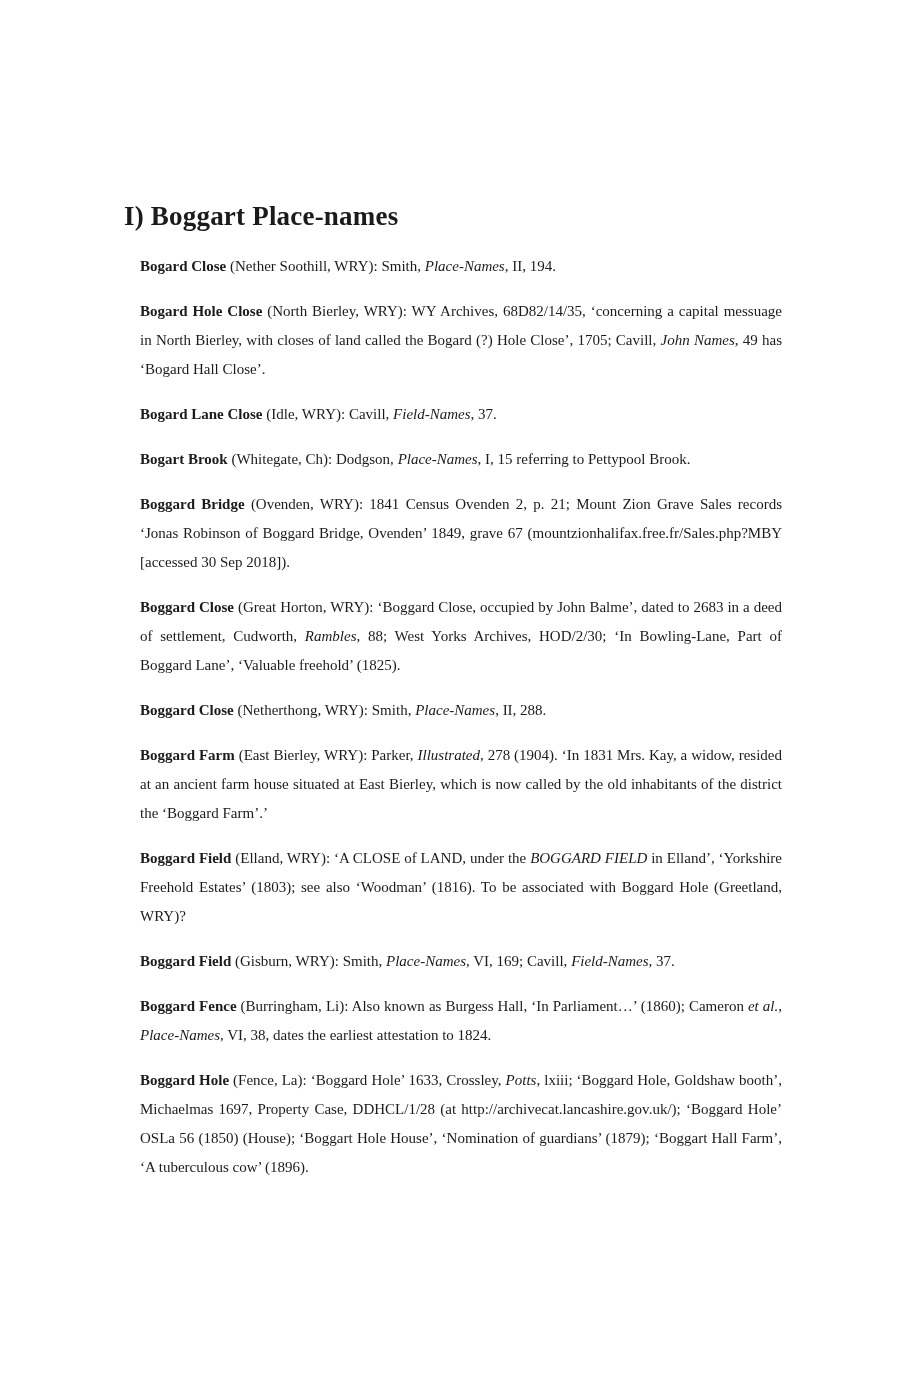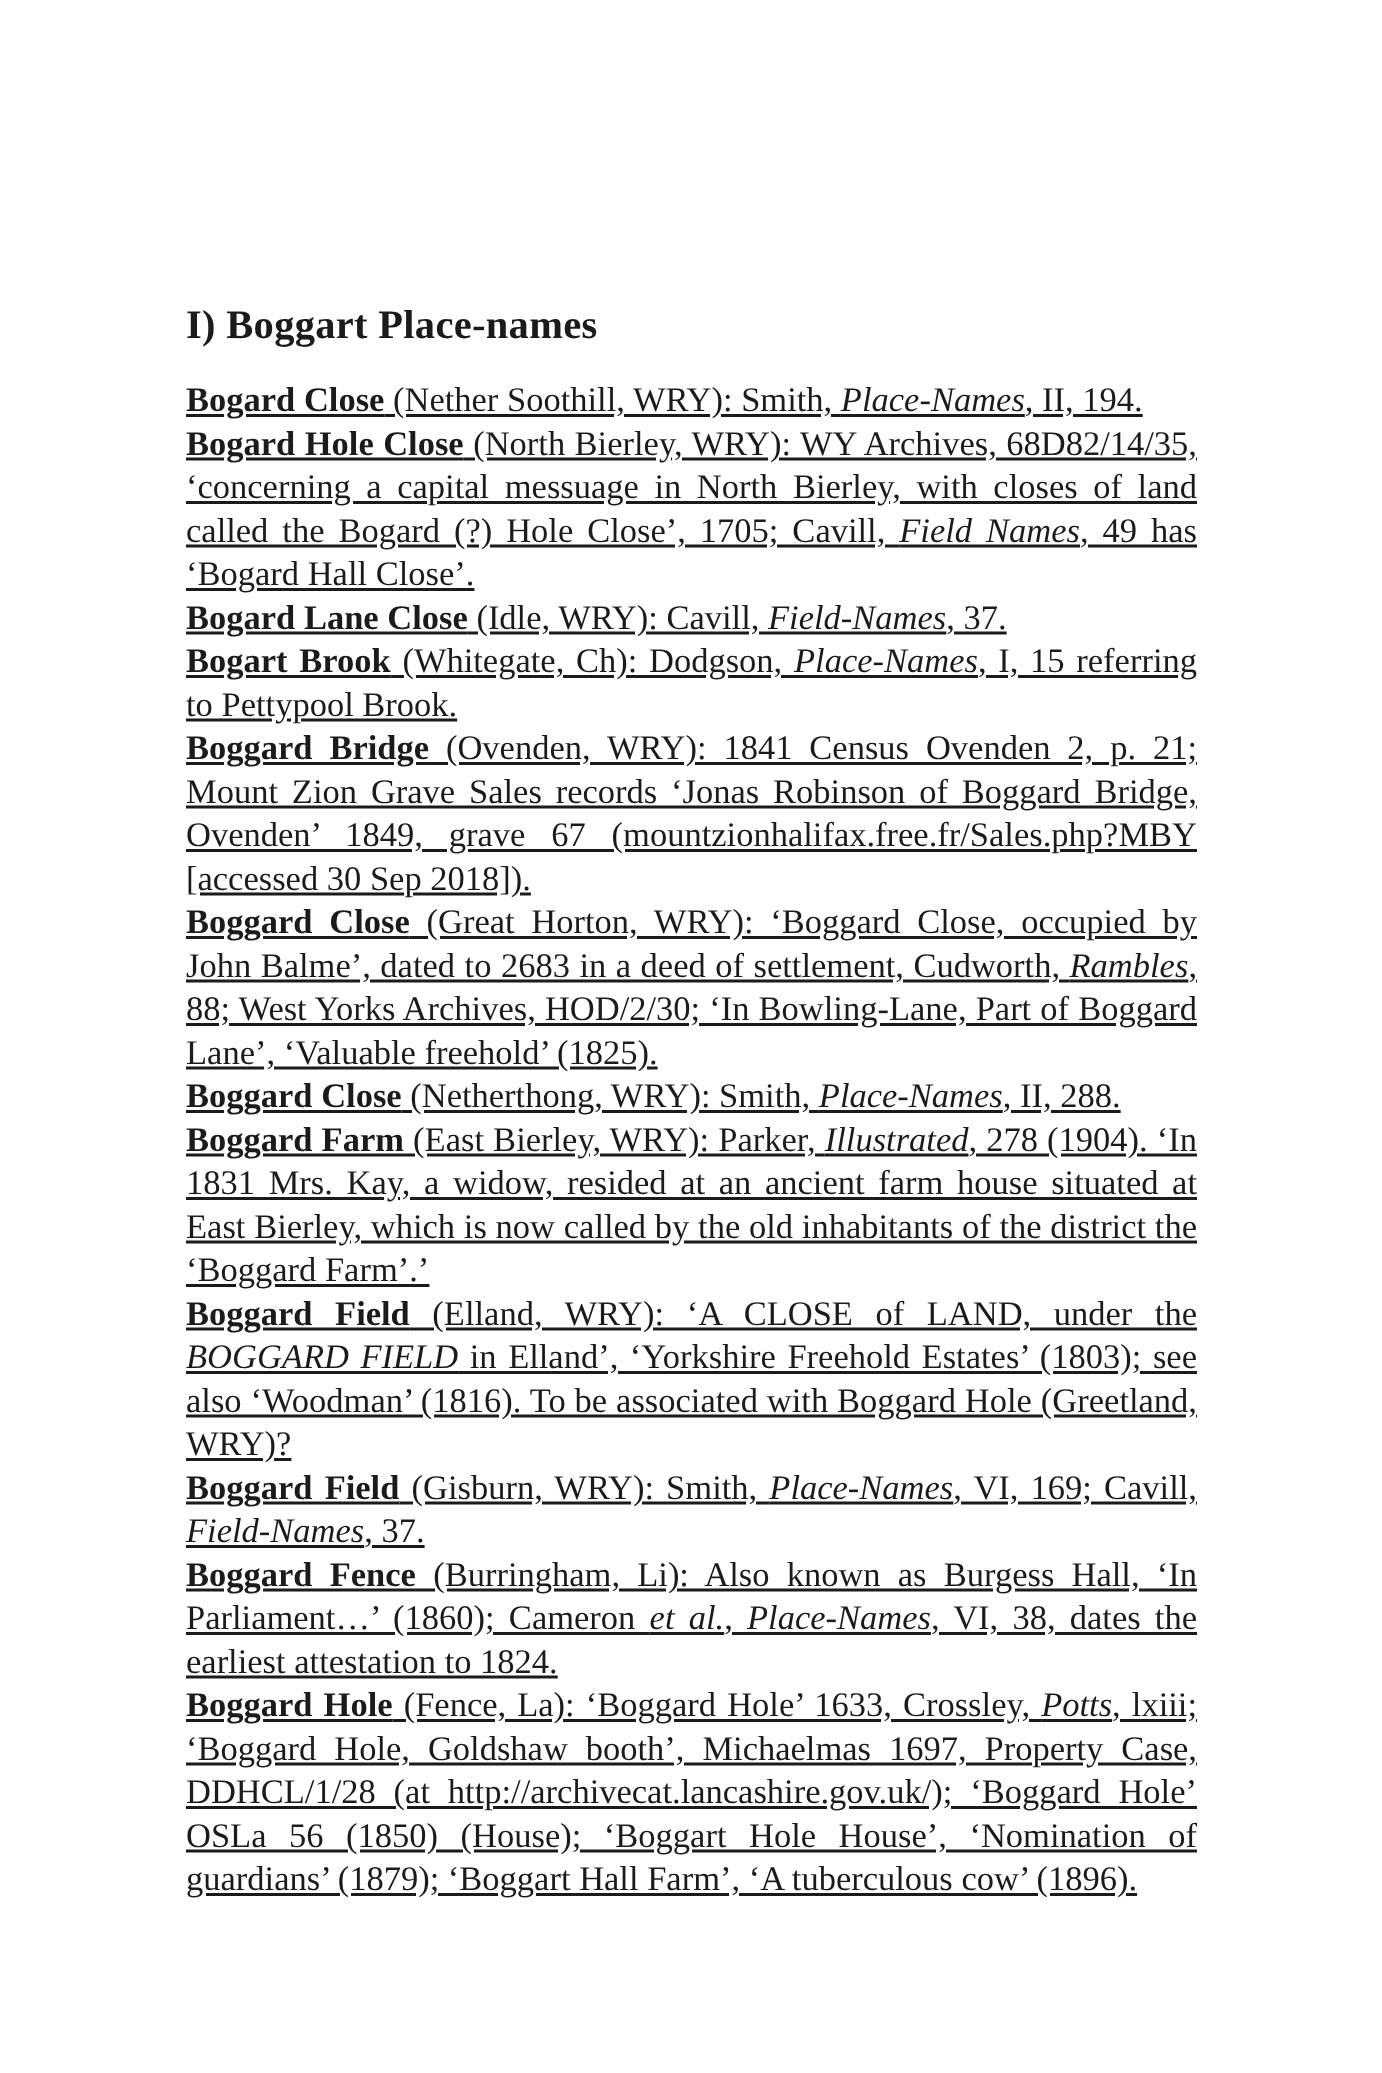--- a/index.html
+++ b/index.html
@@ -24,39 +24,38 @@
     width: 674px;
   }
   h1.section-title {
     font-size: 27px;
     line-height: 32px;
     font-weight: bold;
     margin: 0 0 20px 0;
     letter-spacing: 0.2px;
   }
   p.entry {
-    font-size: 23px;
+    font-size: 15px;
     line-height: 29px;
-    margin: 0;
+    margin: 16px;
     text-align: justify;
     overflow-wrap: break-word;
-    text-decoration: underline;
   }
   p.entry span.bold { font-weight: bold; }
   p.entry span.italic { font-style: italic; }
 </style>
 </head>
 <body>
 
 <div class="page">
   <div class="content">
     <h1 class="section-title">I) Boggart Place-names</h1>
     <div>
         <p class="entry"><span class="bold">Bogard Close</span><span> (Nether Soothill, WRY): Smith, </span><span class="italic">Place-Names</span><span>, II, 194.</span></p>
-        <p class="entry"><span class="bold">Bogard Hole Close</span><span> (North Bierley, WRY): WY Archives, 68D82/14/35, ‘concerning a capital messuage in North Bierley, with closes of land called the Bogard (?) Hole Close’, 1705; Cavill, </span><span class="italic">Field Names</span><span>, 49 has ‘Bogard Hall Close’.</span></p>
+        <p class="entry"><span class="bold">Bogard Hole Close</span><span> (North Bierley, WRY): WY Archives, 68D82/14/35, ‘concerning a capital messuage in North Bierley, with closes of land called the Bogard (?) Hole Close’, 1705; Cavill, </span><span class="italic">John Names</span><span>, 49 has ‘Bogard Hall Close’.</span></p>
         <p class="entry"><span class="bold">Bogard Lane Close</span><span> (Idle, WRY): Cavill, </span><span class="italic">Field-Names</span><span>, 37.</span></p>
         <p class="entry"><span class="bold">Bogart Brook</span><span> (Whitegate, Ch): Dodgson, </span><span class="italic">Place-Names</span><span>, I, 15 referring to Pettypool Brook.</span></p>
         <p class="entry"><span class="bold">Boggard Bridge</span><span> (Ovenden, WRY): 1841 Census Ovenden 2, p. 21; Mount Zion Grave Sales records ‘Jonas Robinson of Boggard Bridge, Ovenden’ 1849, grave 67 (mountzionhalifax.free.fr/Sales.php?MBY [accessed 30 Sep 2018]).</span></p>
         <p class="entry"><span class="bold">Boggard Close</span><span> (Great Horton, WRY): ‘Boggard Close, occupied by John Balme’, dated to 2683 in a deed of settlement, Cudworth, </span><span class="italic">Rambles</span><span>, 88; West Yorks Archives, HOD/2/30; ‘In Bowling-Lane, Part of Boggard Lane’, ‘Valuable freehold’ (1825).</span></p>
         <p class="entry"><span class="bold">Boggard Close</span><span> (Netherthong, WRY): Smith, </span><span class="italic">Place-Names</span><span>, II, 288.</span></p>
         <p class="entry"><span class="bold">Boggard Farm</span><span> (East Bierley, WRY): Parker, </span><span class="italic">Illustrated</span><span>, 278 (1904). ‘In 1831 Mrs. Kay, a widow, resided at an ancient farm house situated at East Bierley, which is now called by the old inhabitants of the district the ‘Boggard Farm’.’</span></p>
         <p class="entry"><span class="bold">Boggard Field</span><span> (Elland, WRY): ‘A CLOSE of LAND, under the </span><span class="italic">BOGGARD FIELD</span><span> in Elland’, ‘Yorkshire Freehold Estates’ (1803); see also ‘Woodman’ (1816). To be associated with Boggard Hole (Greetland, WRY)?</span></p>
         <p class="entry"><span class="bold">Boggard Field</span><span> (Gisburn, WRY): Smith, </span><span class="italic">Place-Names</span><span>, VI, 169; Cavill, </span><span class="italic">Field-Names</span><span>, 37.</span></p>
         <p class="entry"><span class="bold">Boggard Fence</span><span> (Burringham, Li): Also known as Burgess Hall, ‘In Parliament…’ (1860); Cameron </span><span class="italic">et al.</span><span>, </span><span class="italic">Place-Names</span><span>, VI, 38, dates the earliest attestation to 1824.</span></p>
         <p class="entry"><span class="bold">Boggard Hole</span><span> (Fence, La): ‘Boggard Hole’ 1633, Crossley, </span><span class="italic">Potts</span><span>, lxiii; ‘Boggard Hole, Goldshaw booth’, Michaelmas 1697, Property Case, DDHCL/1/28 (at http://archivecat.lancashire.gov.uk/); ‘Boggard Hole’ OSLa 56 (1850) (House); ‘Boggart Hole House’, ‘Nomination of guardians’ (1879); ‘Boggart Hall Farm’, ‘A tuberculous cow’ (1896).</span></p>

